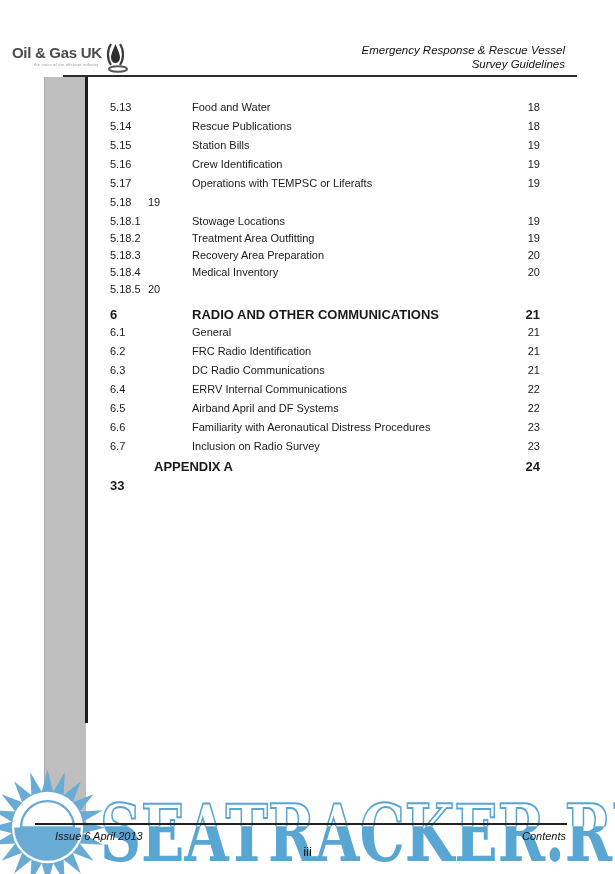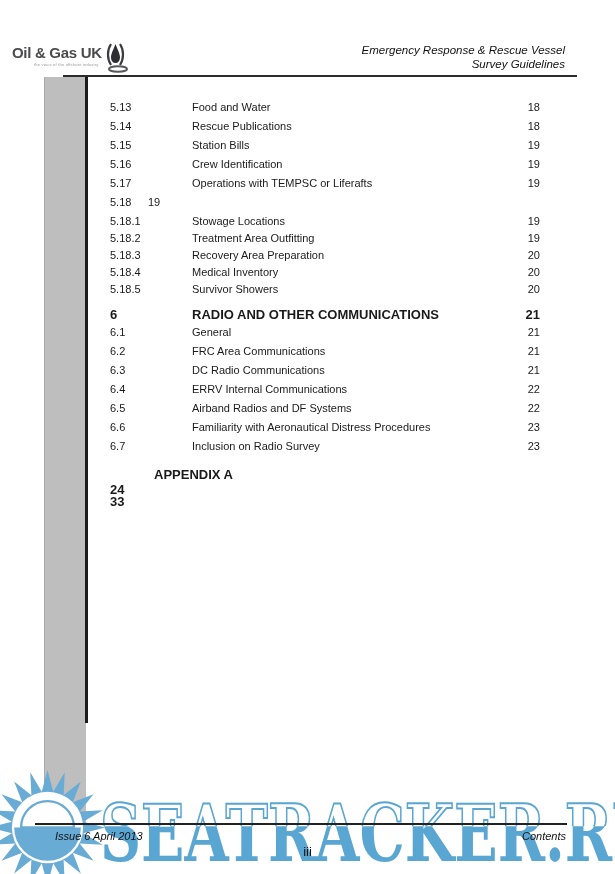--- a/index.html
+++ b/index.html
@@ -23,21 +23,21 @@
 
   
   .toc{position:absolute;left:110px;top:101px;width:430px;}
   .toc-row{display:flex;align-items:baseline;}
   .toc-num{flex:0 0 38px;}
   .toc-title{flex:1 1 auto;padding-right:8px;padding-left:44px;}
   .toc-page{flex:0 0 auto;text-align:right;}
   .lvl-l2{font-size:11px;height:19px;}
   .lvl-l3{font-size:11px;height:17px;}
   .lvl-section{font-size:13px;font-weight:bold;height:19px;margin-top:7px;}
-  .lvl-appendix{font-size:13px;font-weight:bold;height:19px;margin-top:8px;flex-direction:column;}
+  .lvl-appendix{font-size:13px;font-weight:bold;height:19px;}
   .lvl-appendix .toc-num{flex-basis:0;}
 
   
   .wm-sun{position:absolute;left:-10px;top:770px;z-index:10;}
   .wm-text-wrap{position:absolute;left:100px;top:795px;width:515px;height:78px;z-index:10;}
   .wm-layer{position:absolute;left:0;top:0;white-space:nowrap;
             font-family:"DejaVu Serif",serif;font-weight:bold;font-size:78px;line-height:78px;
             transform:scaleX(0.73);transform-origin:left top;letter-spacing:0px;}
   .wm-top{color:#ffffff;-webkit-text-stroke:2px #5aa6d2;clip-path:inset(0 0 60% 0);}
   .wm-bottom{color:#5aa6d2;clip-path:inset(40% 0 0 0);}
@@ -123,51 +123,50 @@
         <span class="toc-title">Recovery Area Preparation</span>
         <span class="toc-page">20</span>
       </div>
       <div class="toc-row lvl-l3">
         <span class="toc-num">5.18.4</span>
         <span class="toc-title">Medical Inventory</span>
         <span class="toc-page">20</span>
       </div>
       <div class="toc-row lvl-l3">
         <span class="toc-num">5.18.5</span>
-        <span class="toc-title">Survivor Showers</span>
         <span class="toc-page">20</span>
       </div>
       <div class="toc-row lvl-section">
         <span class="toc-num">6</span>
         <span class="toc-title">RADIO AND OTHER COMMUNICATIONS</span>
         <span class="toc-page">21</span>
       </div>
       <div class="toc-row lvl-l2">
         <span class="toc-num">6.1</span>
         <span class="toc-title">General</span>
         <span class="toc-page">21</span>
       </div>
       <div class="toc-row lvl-l2">
         <span class="toc-num">6.2</span>
-        <span class="toc-title">FRC Area Communications</span>
+        <span class="toc-title">FRC Radio Identification</span>
         <span class="toc-page">21</span>
       </div>
       <div class="toc-row lvl-l2">
         <span class="toc-num">6.3</span>
         <span class="toc-title">DC Radio Communications</span>
         <span class="toc-page">21</span>
       </div>
       <div class="toc-row lvl-l2">
         <span class="toc-num">6.4</span>
         <span class="toc-title">ERRV Internal Communications</span>
         <span class="toc-page">22</span>
       </div>
       <div class="toc-row lvl-l2">
         <span class="toc-num">6.5</span>
-        <span class="toc-title">Airband Radios and DF Systems</span>
+        <span class="toc-title">Airband April and DF Systems</span>
         <span class="toc-page">22</span>
       </div>
       <div class="toc-row lvl-l2">
         <span class="toc-num">6.6</span>
         <span class="toc-title">Familiarity with Aeronautical Distress Procedures</span>
         <span class="toc-page">23</span>
       </div>
       <div class="toc-row lvl-l2">
         <span class="toc-num">6.7</span>
         <span class="toc-title">Inclusion on Radio Survey</span>

